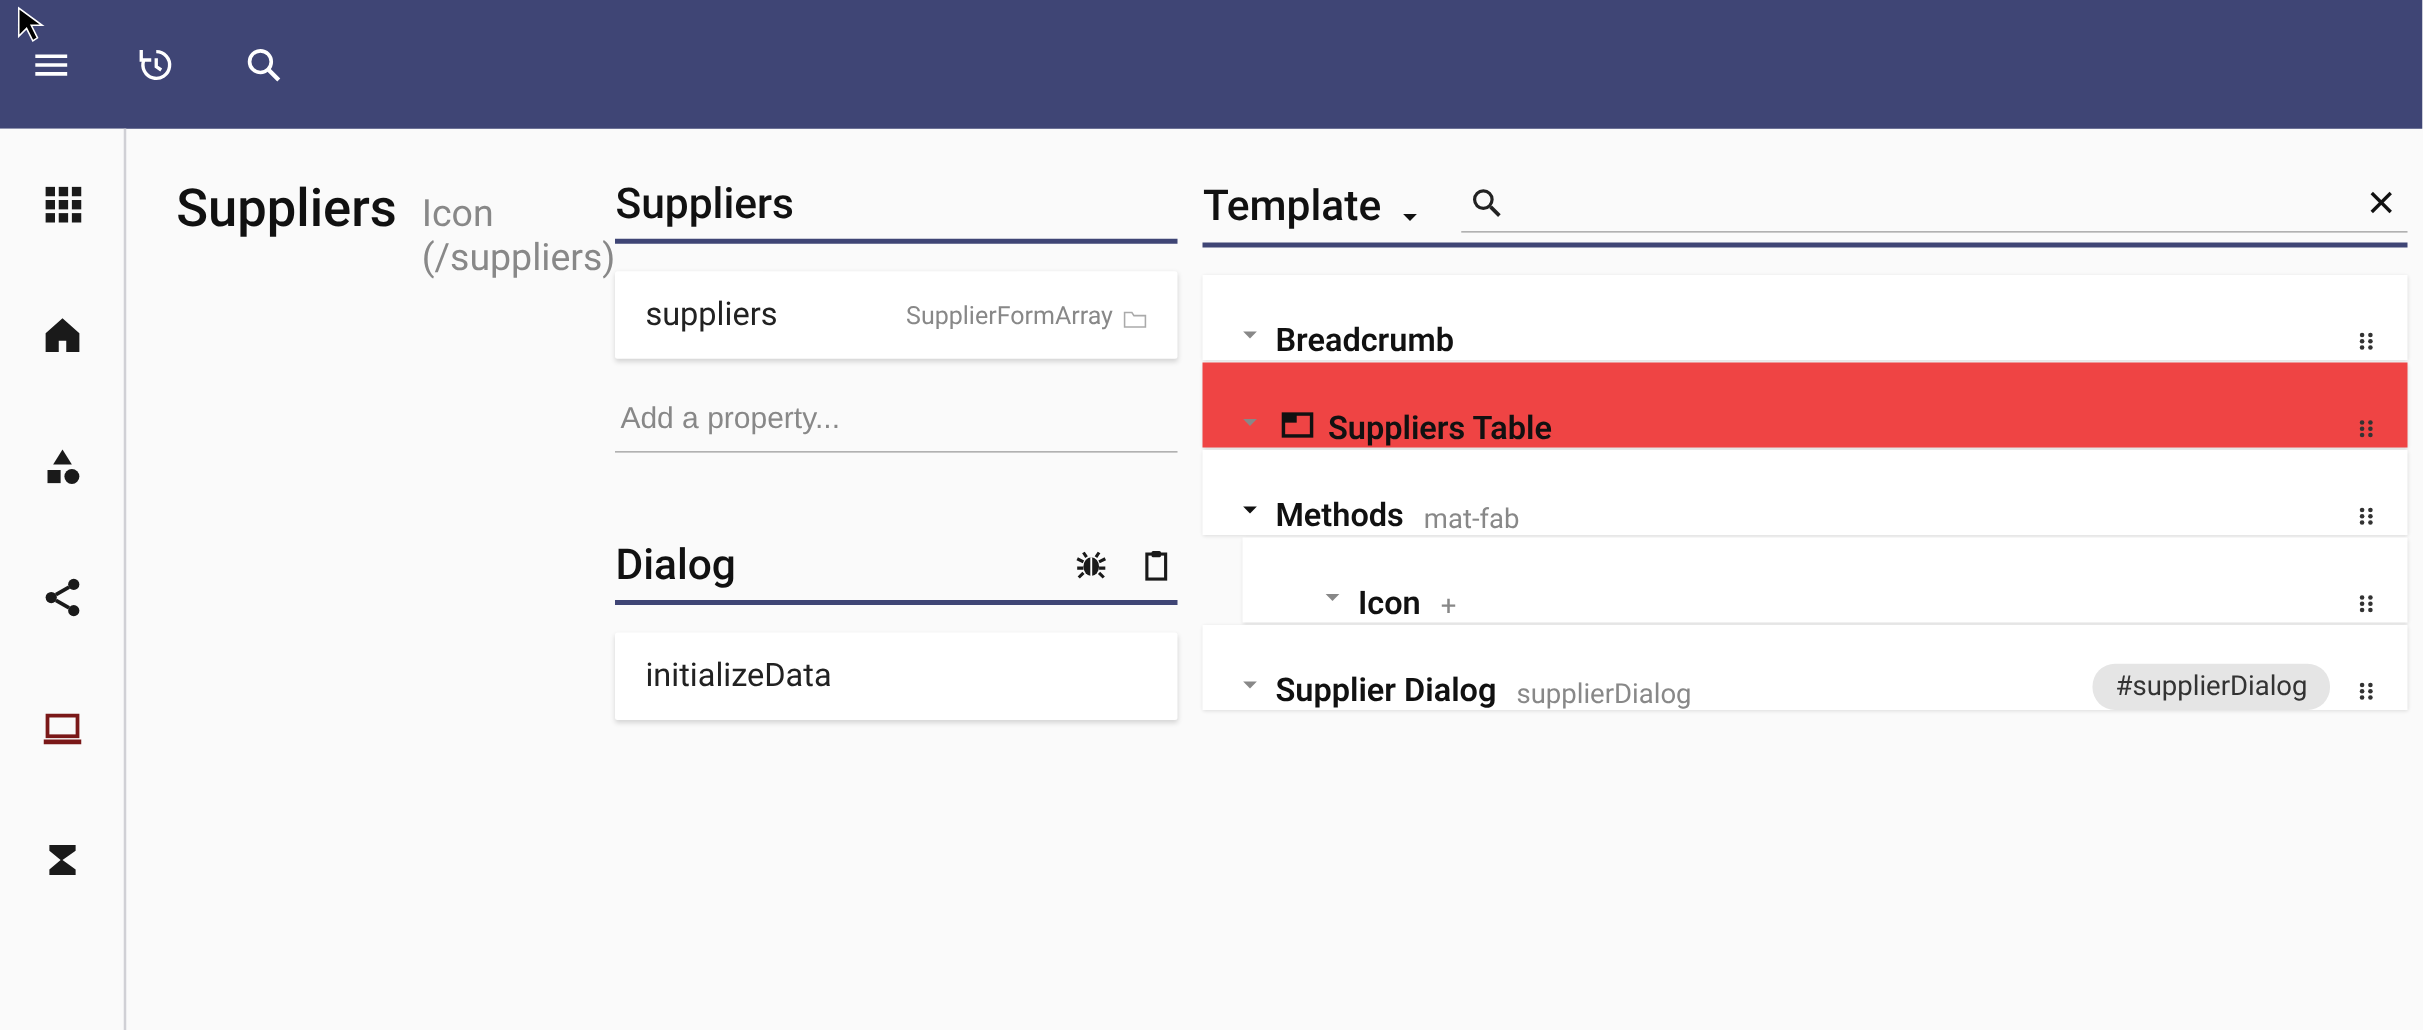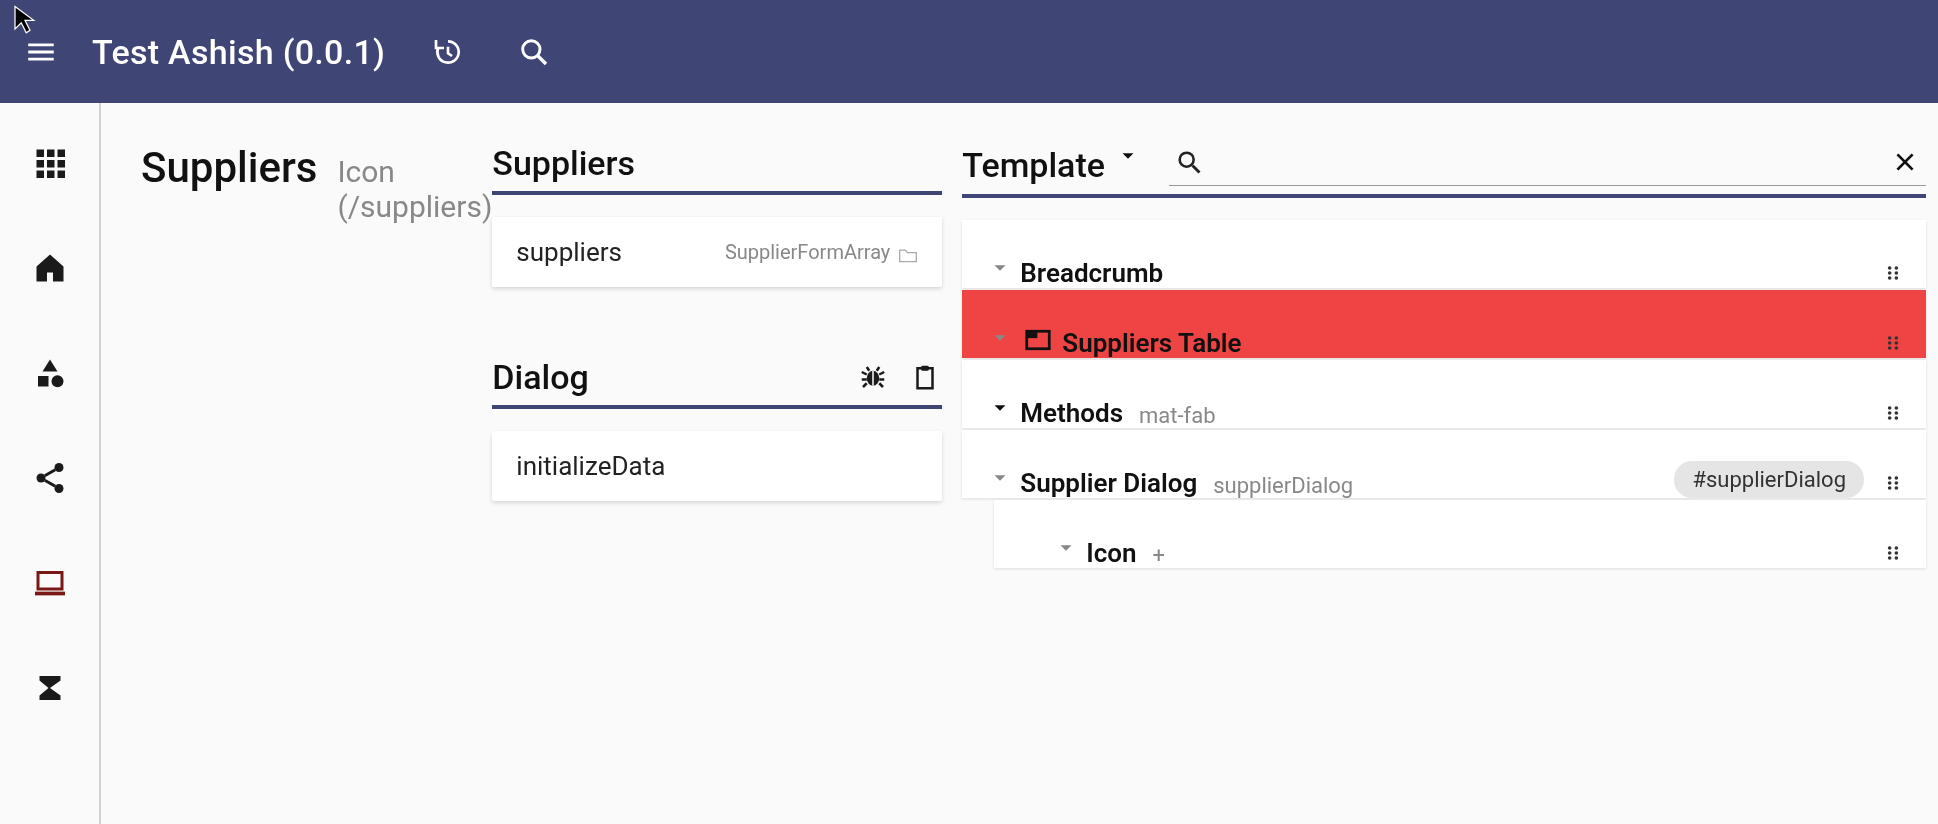--- a/index.html
+++ b/index.html
@@ -38,21 +38,21 @@
   .prop-card .type svg { width:20px; height:18px; fill:none; stroke:#aaa; stroke-width:1.5; }
   
   .add-input { width:100%; border:none; border-bottom:1.5px solid #999; background:transparent; font-size:24px; padding:10px 4px 12px; color:#333; outline:none; }
   .add-input::placeholder { color:#888; }
   
   .methods-block { margin-top: 70px; }
   .method-card { background:#fff; border-radius:2px; box-shadow:0 2px 4px rgba(0,0,0,0.15); padding: 20px 24px; font-size:26px; color:#222; }
   
   .col-right { flex:1; padding-right: 12px; display:flex; flex-direction:column; }
   .template-header { display:flex; align-items:center; border-bottom: 4px solid #3f4575; padding-bottom: 8px; margin-bottom: 22px; gap: 10px; }
-  .template-header .lbl { font-size:34px; font-weight:500; color:#111; display:flex; align-items:flex-start; gap:12px; cursor:pointer; }
+  .template-header .lbl { font-size:34px; font-weight:500; color:#111; display:flex; align-items:flex-end; gap:12px; cursor:pointer; }
   .template-header .lbl svg { width:22px; height:22px; fill:#111; }
   .tmpl-search { flex:1; display:flex; align-items:center; border-bottom:1.5px solid #999; margin-left: 20px; padding: 4px 6px 8px; }
   .tmpl-search svg.sicon { width:28px; height:28px; fill:#222; }
   .tmpl-search input { flex:1; border:none; outline:none; background:transparent; font-size:22px; padding-left:12px; }
   .tmpl-search .close { width:30px; height:30px; display:flex; align-items:center; justify-content:center; cursor:pointer; }
   .tmpl-search .close svg { width:26px; height:26px; stroke:#111; stroke-width:2.5; }
   
   .tree { display:flex; flex-direction:column; }
   .tree-row { background:#fff; box-shadow:0 1px 3px rgba(0,0,0,0.12); display:flex; align-items:flex-end; padding: 0 18px 0 0; height:68px; margin-bottom:2px; position:relative; }
   .tree-row.selected { background:#ef4444; color:#111; }
@@ -78,21 +78,20 @@
 <svg class="cursor-arrow" width="26" height="30" viewBox="0 0 20 24">
     <path d="M2 2 L2 20 L7 15 L11 23 L14 21 L10 13 L17 13 Z" fill="#000" stroke="#fff" stroke-width="1"></path>
   </svg>
 
 <div class="topbar">
   <div class="hamburger">
     <svg viewBox="0 0 24 24">
         <path d="M3 6h18v2H3zM3 11h18v2H3zM3 16h18v2H3z"></path>
       </svg>
   </div>
-  <div class="title">Test Ashish (0.0.1)</div>
   <div class="top-icon">
     <svg viewBox="0 0 24 24">
         <path fill="none" stroke-width="2" d="M12 4a8 8 0 1 1-7.4 5M3 3v6h6"></path>
         <path fill="none" stroke-width="2" d="M12 8v5l3 2"></path>
       </svg>
   </div>
   <div class="top-icon">
     <svg viewBox="0 0 24 24">
         <circle cx="10" cy="10" r="6.5" fill="none" stroke-width="2.2"></circle>
         <line x1="15" y1="15" x2="21" y2="21" stroke-width="2.5"></line>
@@ -161,20 +160,21 @@
           <div class="panel-title">Suppliers</div>
         </div>
         <div id="props-list">
             <div class="prop-card">
               <span class="name">suppliers</span>
     <span class="type">SupplierFormArray<svg viewBox="0 0 24 20">
                   <path d="M2 4 h7 l2 3 h11 v11 H2 Z"></path>
                 </svg></span>
             </div>
           </div>
+        <input class="add-input" placeholder="Add a property..." style="">
         
         <div class="methods-block">
           <div class="panel-title-row">
             <div class="panel-title">Dialog</div>
             <div class="panel-icons">
               <div class="ic">
                   <svg viewBox="0 0 24 24">
                     <ellipse cx="12" cy="13" rx="5" ry="6"></ellipse>
                     <line x1="12" y1="7" x2="12" y2="19" stroke="#fff" stroke-width="1.2"></line>
                     <path d="M7 10 L3 8 M7 14 L3 14 M7 17 L4 20 M17 10 L21 8 M17 14 L21 14 M17 17 L20 20 M9 7 L7 4 M15 7 L17 4" stroke="#1a1a1a" stroke-width="2" fill="none"></path>
@@ -277,20 +277,41 @@
                 <svg viewBox="0 0 24 24">
                   <circle cx="8" cy="6" r="2.2"></circle>
                   <circle cx="16" cy="6" r="2.2"></circle>
                   <circle cx="8" cy="12" r="2.2"></circle>
                   <circle cx="16" cy="12" r="2.2"></circle>
                   <circle cx="8" cy="18" r="2.2"></circle>
                   <circle cx="16" cy="18" r="2.2"></circle>
                 </svg>
               </span>
             </div>
+            <div class="tree-row child">
+              <span class="indent" style="width:52px"></span>
+              <span class="chev ">
+                <svg viewBox="0 0 24 24">
+                  <path d="M6 9 L12 15 L18 9 Z"></path>
+                </svg>
+              </span>
+              <span class="row-label">Icon</span>
+              <span class="row-sub">+</span>
+              <span class="spacer"></span>
+              <span class="drag">
+                <svg viewBox="0 0 24 24">
+                  <circle cx="8" cy="6" r="2.2"></circle>
+                  <circle cx="16" cy="6" r="2.2"></circle>
+                  <circle cx="8" cy="12" r="2.2"></circle>
+                  <circle cx="16" cy="12" r="2.2"></circle>
+                  <circle cx="8" cy="18" r="2.2"></circle>
+                  <circle cx="16" cy="18" r="2.2"></circle>
+                </svg>
+              </span>
+            </div>
             <div class="tree-row">
               <span class="indent" style="width:18px"></span>
               <span class="chev ">
                 <svg viewBox="0 0 24 24">
                   <path d="M6 9 L12 15 L18 9 Z"></path>
                 </svg>
               </span>
               <span class="row-label">Supplier Dialog</span>
               <span class="row-sub">supplierDialog</span>
               <span class="spacer"></span>
@@ -299,38 +320,17 @@
                 <svg viewBox="0 0 24 24">
                   <circle cx="8" cy="6" r="2.2"></circle>
                   <circle cx="16" cy="6" r="2.2"></circle>
                   <circle cx="8" cy="12" r="2.2"></circle>
                   <circle cx="16" cy="12" r="2.2"></circle>
                   <circle cx="8" cy="18" r="2.2"></circle>
                   <circle cx="16" cy="18" r="2.2"></circle>
                 </svg>
               </span>
             </div>
-            <div class="tree-row child">
-              <span class="indent" style="width:52px"></span>
-              <span class="chev ">
-                <svg viewBox="0 0 24 24">
-                  <path d="M6 9 L12 15 L18 9 Z"></path>
-                </svg>
-              </span>
-              <span class="row-label">Icon</span>
-              <span class="row-sub">+</span>
-              <span class="spacer"></span>
-              <span class="drag">
-                <svg viewBox="0 0 24 24">
-                  <circle cx="8" cy="6" r="2.2"></circle>
-                  <circle cx="16" cy="6" r="2.2"></circle>
-                  <circle cx="8" cy="12" r="2.2"></circle>
-                  <circle cx="16" cy="12" r="2.2"></circle>
-                  <circle cx="8" cy="18" r="2.2"></circle>
-                  <circle cx="16" cy="18" r="2.2"></circle>
-                </svg>
-              </span>
-            </div>
           </div>
       </div>
     </div>
   </div>
 </div>
 
 </body></html>

